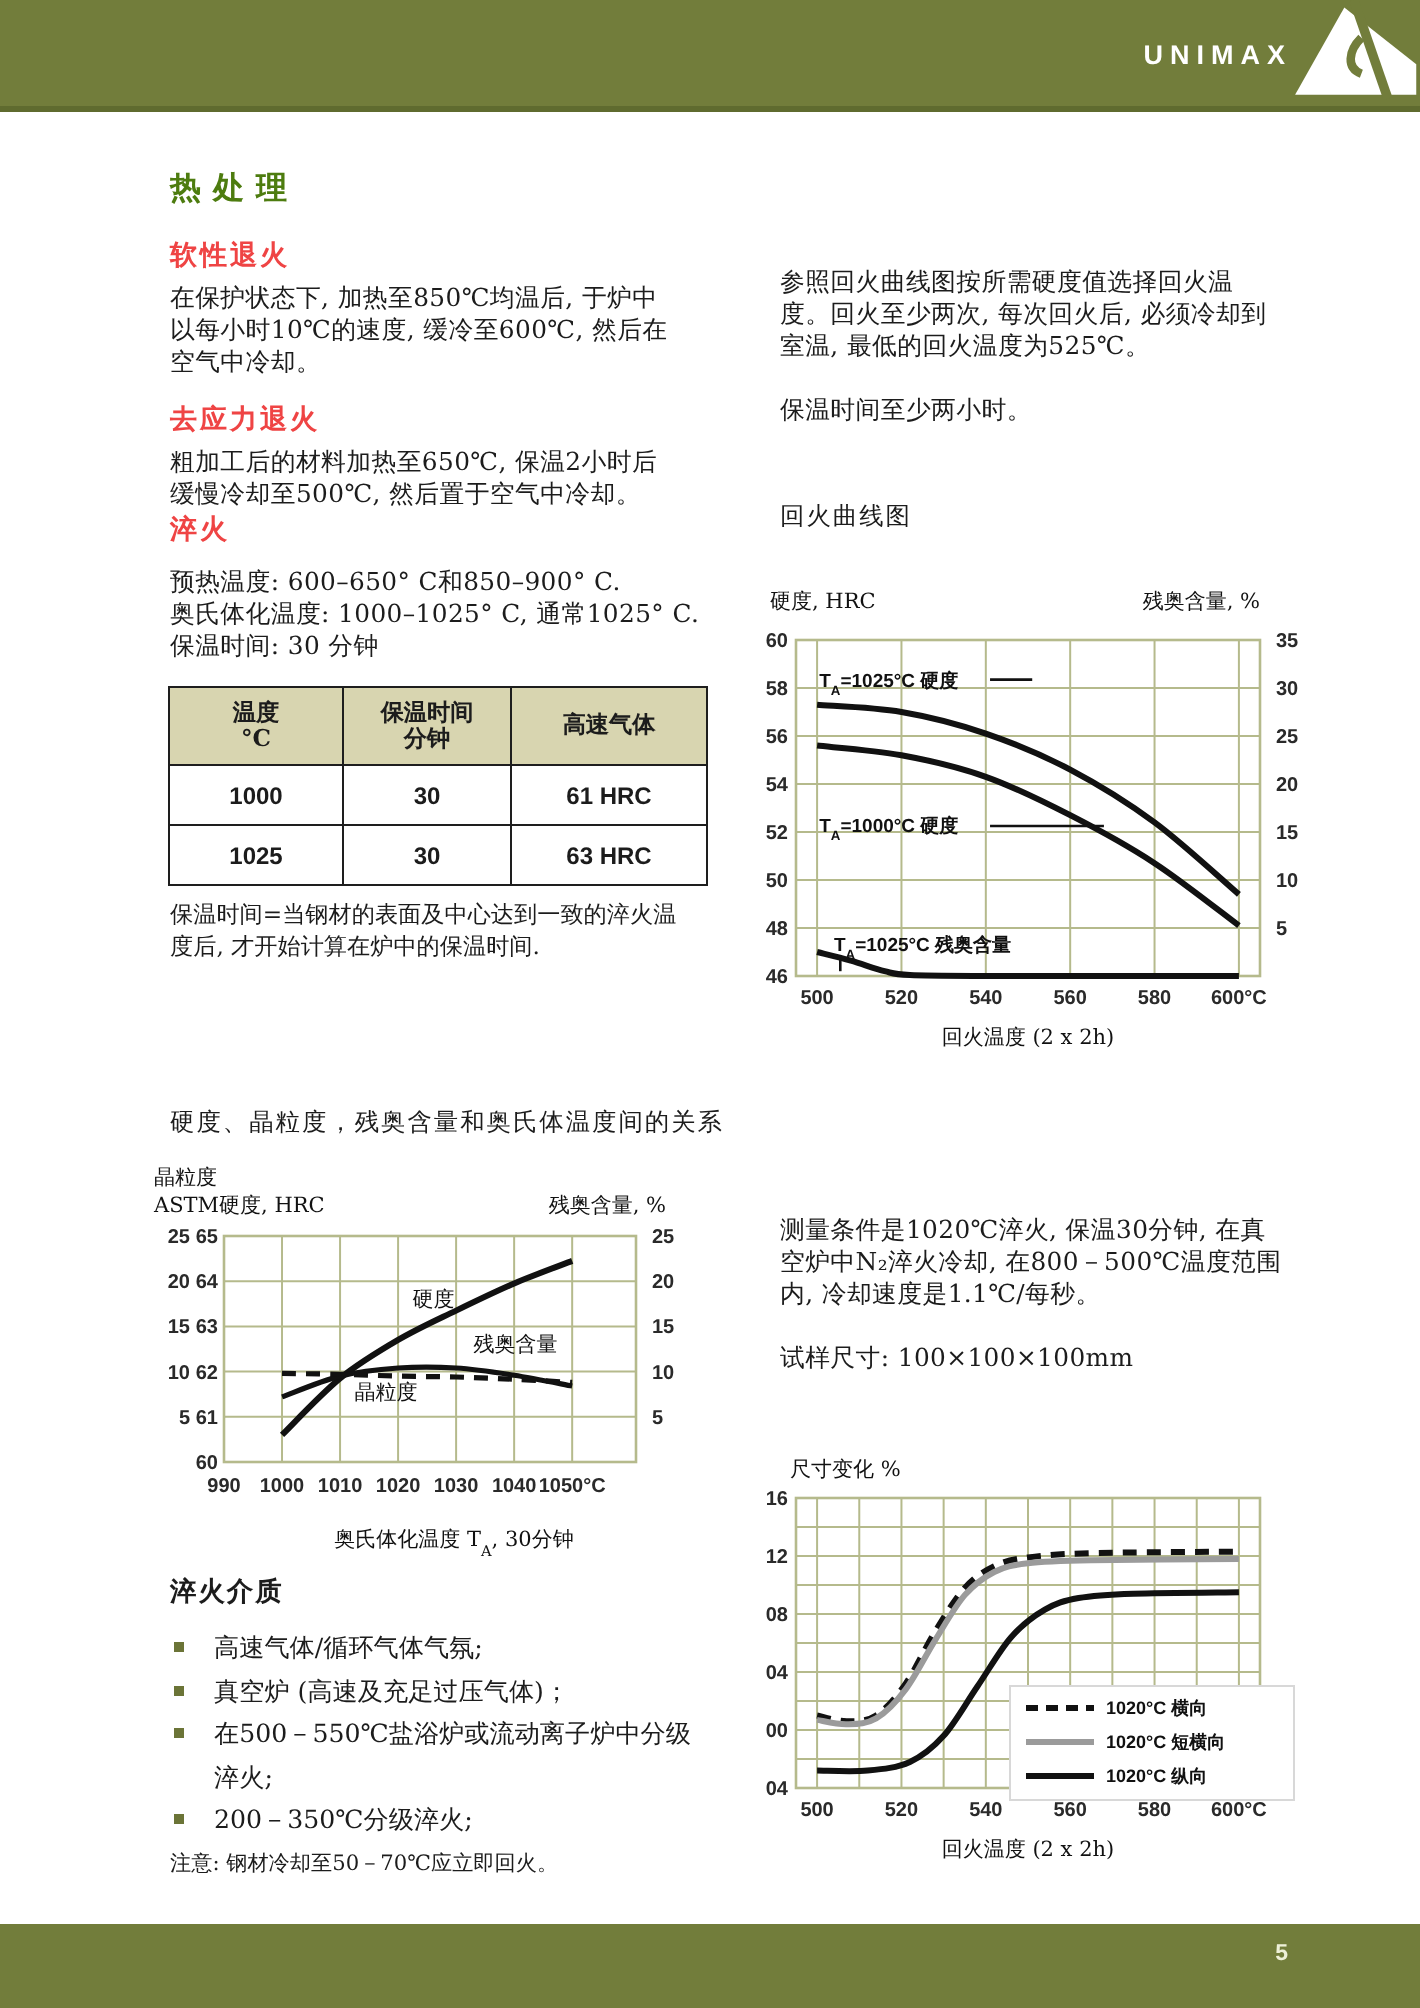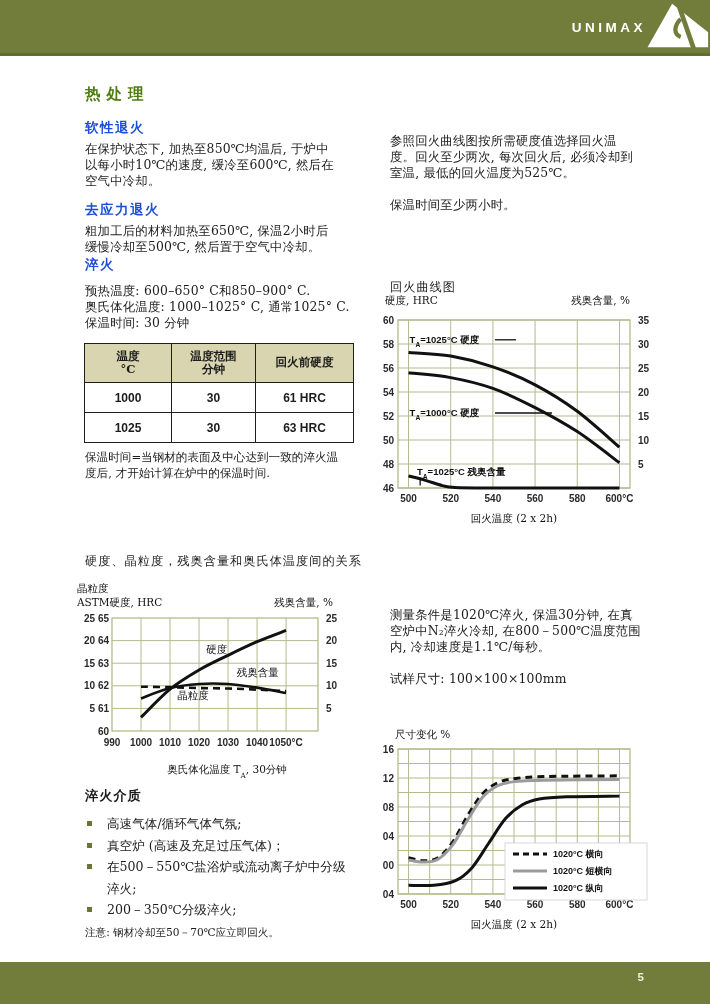--- a/index.html
+++ b/index.html
@@ -13,21 +13,21 @@
   .logo{position:absolute;right:0;top:0;width:70px;height:53px;}
   .botbar{position:absolute;left:0;top:962px;width:710px;height:42px;background:#727d3b;}
   .pagenum{position:absolute;right:66px;top:9px;font-family:"Liberation Sans",sans-serif;
            font-weight:bold;font-size:11.5px;color:#eef0d8;}
   
   .abs{position:absolute;}
   .pagetitle{left:85px;top:84px;margin:0;font-family:"Liberation Sans",sans-serif;
              font-size:15.5px;letter-spacing:6px;font-weight:bold;color:#4d7c0f;}
   .sec{width:292px;}
   .sec h2{margin:0 0 4px 0;font-family:"Liberation Sans",sans-serif;font-size:13.5px;
-          letter-spacing:1.5px;font-weight:bold;color:#1d4ed8;}
+          letter-spacing:1.5px;font-weight:bold;color:#ef4444;}
   .sec h3{margin:0 0 6px 0;font-size:13.2px;font-weight:bold;letter-spacing:1px;}
   .body{font-size:12.4px;line-height:15.9px;white-space:pre-line;letter-spacing:0.2px;}
   .note{font-size:11.6px;line-height:15.5px;white-space:pre-line;}
   .tiny{font-size:10.6px;line-height:14px;white-space:pre-line;}
   .charttitle{font-size:12.2px;letter-spacing:1px;}
   
   table.spec{border-collapse:collapse;table-layout:fixed;}
   table.spec th,table.spec td{border:1px solid #1e1e1e;text-align:center;vertical-align:middle;}
   table.spec th{background:#d8d5b0;font-size:11.6px;font-weight:bold;height:36px;
                 white-space:pre-line;line-height:13.5px;font-family:"DejaVu Serif",serif;}
@@ -83,23 +83,23 @@
   <table class="abs spec" style="left:84px;top:343px">
     <colgroup>
         <col style="width:87px">
         <col style="width:84px">
         <col style="width:98px">
       </colgroup>
     <thead>
         <tr>
           <th>温度
 °C</th>
-          <th>温度范围
+          <th>保温时间
 分钟</th>
-          <th>回火前硬度</th>
+          <th>高速气体</th>
         </tr>
       </thead>
     <tbody>
         <tr>
           <td>1000</td>
           <td>30</td>
           <td>61 HRC</td>
         </tr>
         <tr>
           <td>1025</td>
@@ -174,21 +174,21 @@
   </section>
 
   <section class="abs sec" style="left:390px;top:119px;width:300px">
     <div class="body" style="margin-top:14px">参照回火曲线图按所需硬度值选择回火温
 度。回火至少两次, 每次回火后, 必须冷却到
 室温, 最低的回火温度为525℃。
 
 保温时间至少两小时。</div>
   </section>
 
-  <div class="abs sec charttitle" style="left:390px;top:279px">回火曲线图</div>
+  <div class="abs sec charttitle" style="left:390px;top:250px">回火曲线图</div>
 
   <svg class="abs" style="left:383px;top:290px" width="300" height="252">
       <line x1="25.545454545454547" y1="30" x2="25.545454545454547" y2="198" stroke="#b5ba8c" stroke-width="1"></line>
       <line x1="67.72727272727272" y1="30" x2="67.72727272727272" y2="198" stroke="#b5ba8c" stroke-width="1"></line>
       <line x1="109.90909090909092" y1="30" x2="109.90909090909092" y2="198" stroke="#b5ba8c" stroke-width="1"></line>
       <line x1="152.0909090909091" y1="30" x2="152.0909090909091" y2="198" stroke="#b5ba8c" stroke-width="1"></line>
       <line x1="194.27272727272728" y1="30" x2="194.27272727272728" y2="198" stroke="#b5ba8c" stroke-width="1"></line>
       <line x1="236.45454545454547" y1="30" x2="236.45454545454547" y2="198" stroke="#b5ba8c" stroke-width="1"></line>
       <line x1="15" y1="198" x2="247" y2="198" stroke="#b5ba8c" stroke-width="1"></line>
       <line x1="15" y1="174" x2="247" y2="174" stroke="#b5ba8c" stroke-width="1"></line>

